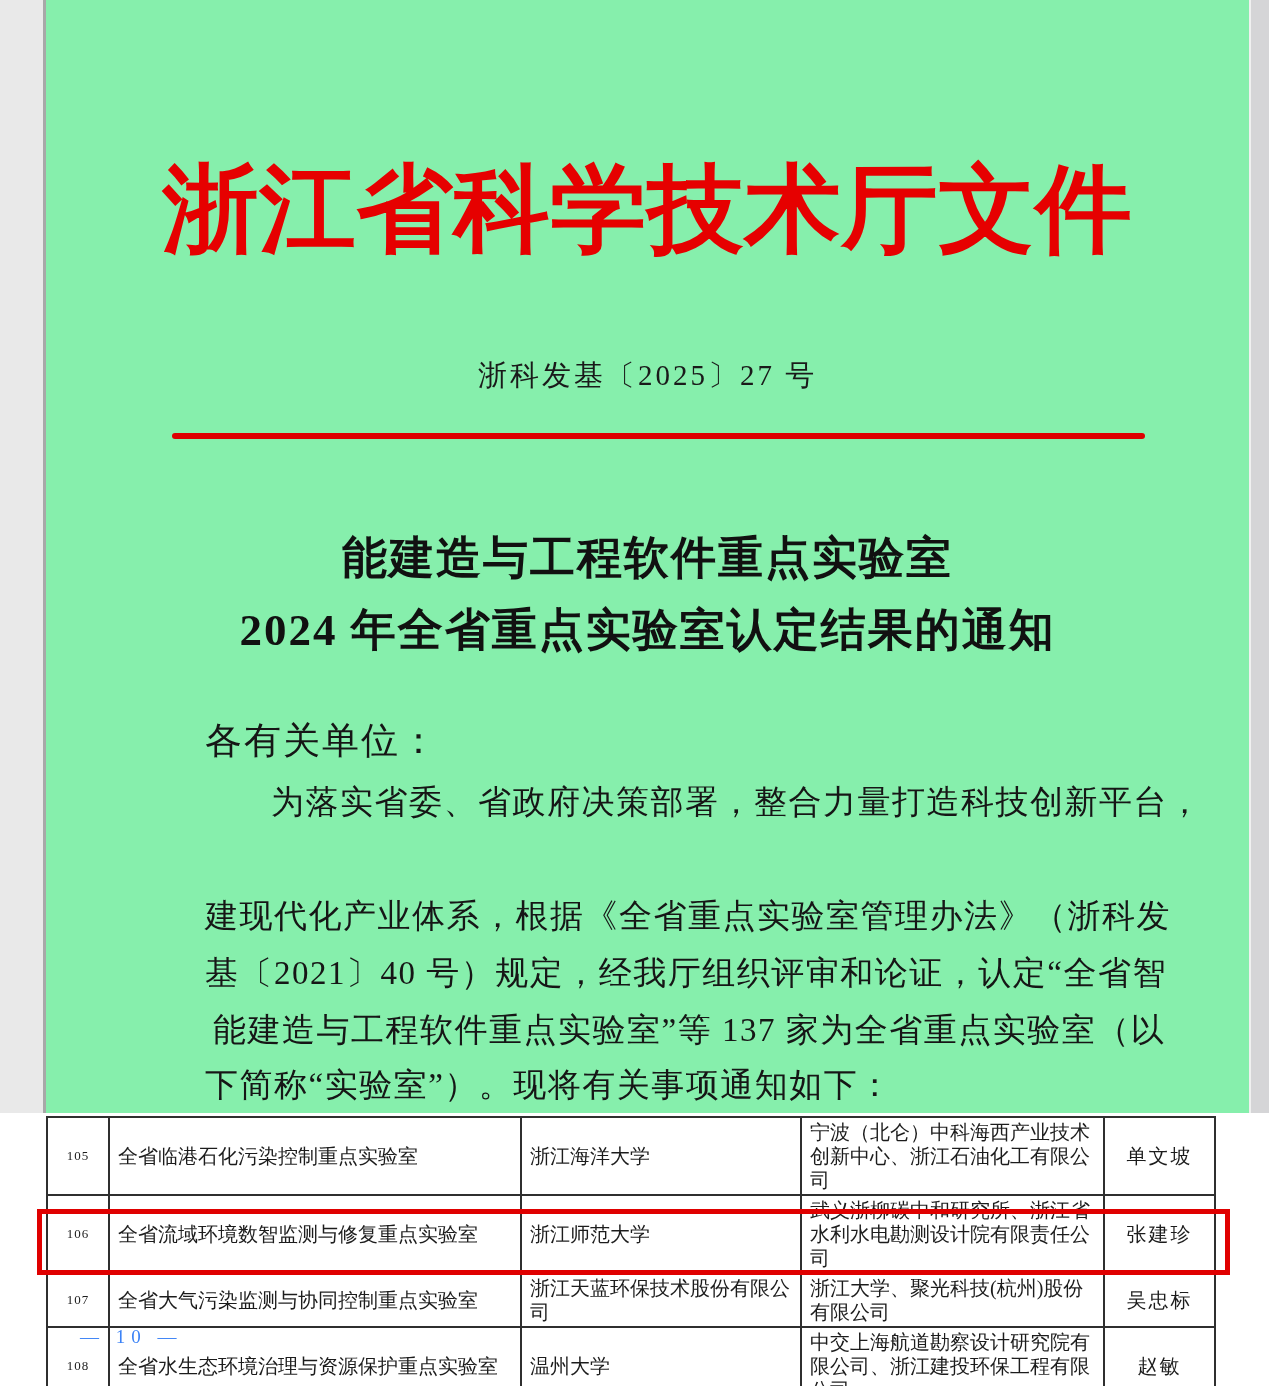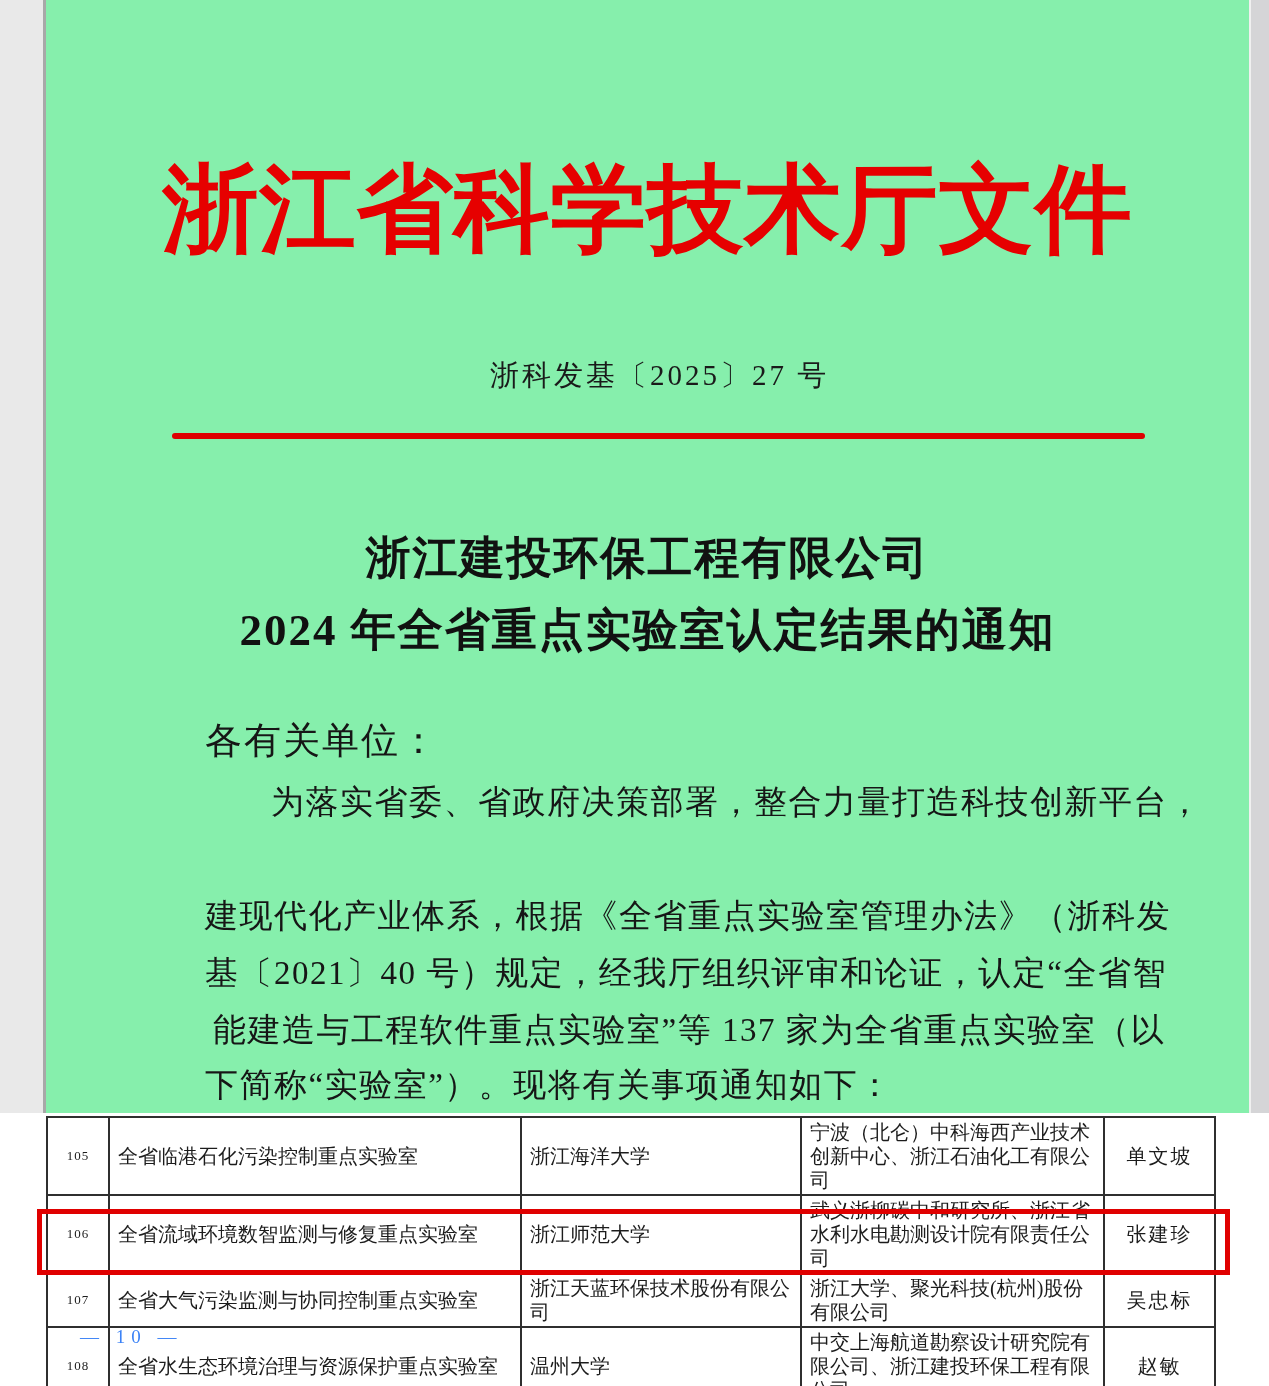--- a/index.html
+++ b/index.html
@@ -14,21 +14,21 @@
   .margin-right{left:1249px;width:20px;background:#d5d5d7;border-left:2px solid #f0f0f0;}
 
   .page-top{position:absolute;left:46px;top:0;width:1203px;height:1113px;background:#86efac;}
 
   .letterhead{
     position:absolute;left:0;top:146px;width:1203px;text-align:center;
     font-size:96px;font-weight:bold;color:#e60000;letter-spacing:1px;white-space:nowrap;
   }
   .doc-number{
     position:absolute;left:0;top:356px;width:1203px;text-align:center;
-    font-size:29px;color:#1a1a1a;letter-spacing:3px;padding-left:12px;
+    font-size:29px;color:#1a1a1a;letter-spacing:3px;
   }
   .red-rule{
     position:absolute;left:126px;top:433px;width:973px;height:6px;
     background:#dd0000;border-radius:3px;
   }
   .notice-title{
     position:absolute;left:0;width:1203px;text-align:center;
     font-size:45px;font-weight:bold;color:#111111;letter-spacing:2px;white-space:nowrap;
   }
   .notice-title.l1{top:528px;}
@@ -73,21 +73,21 @@
 </head>
 <body>
 
 <div class="margin-strip margin-left"></div>
 <div class="margin-strip margin-right"></div>
 
 <div class="page-top">
   <div class="letterhead">浙江省科学技术厅文件</div>
   <div class="doc-number">浙科发基〔2025〕27 号</div>
   <div class="red-rule"></div>
-  <div class="notice-title l1">浙江建投环保工程有限公司</div>
+  <div class="notice-title l1">能建造与工程软件重点实验室</div>
   <div class="notice-title l2">2024 年全省重点实验室认定结果的通知</div>
   <div class="salutation">各有关单位：</div>
   <div class="body-line bl0 indent">为落实省委、省政府决策部署，整合力量打造科技创新平台，</div>
   <div class="body-line bl2">建现代化产业体系，根据《全省重点实验室管理办法》（浙科发</div>
   <div class="body-line bl3">基〔2021〕40 号）规定，经我厅组织评审和论证，认定“全省智</div>
   <div class="body-line bl4">能建造与工程软件重点实验室”等 137 家为全省重点实验室（以</div>
   <div class="body-line bl5">下简称“实验室”）。现将有关事项通知如下：</div>
 </div>
 
 <div class="band"></div>

